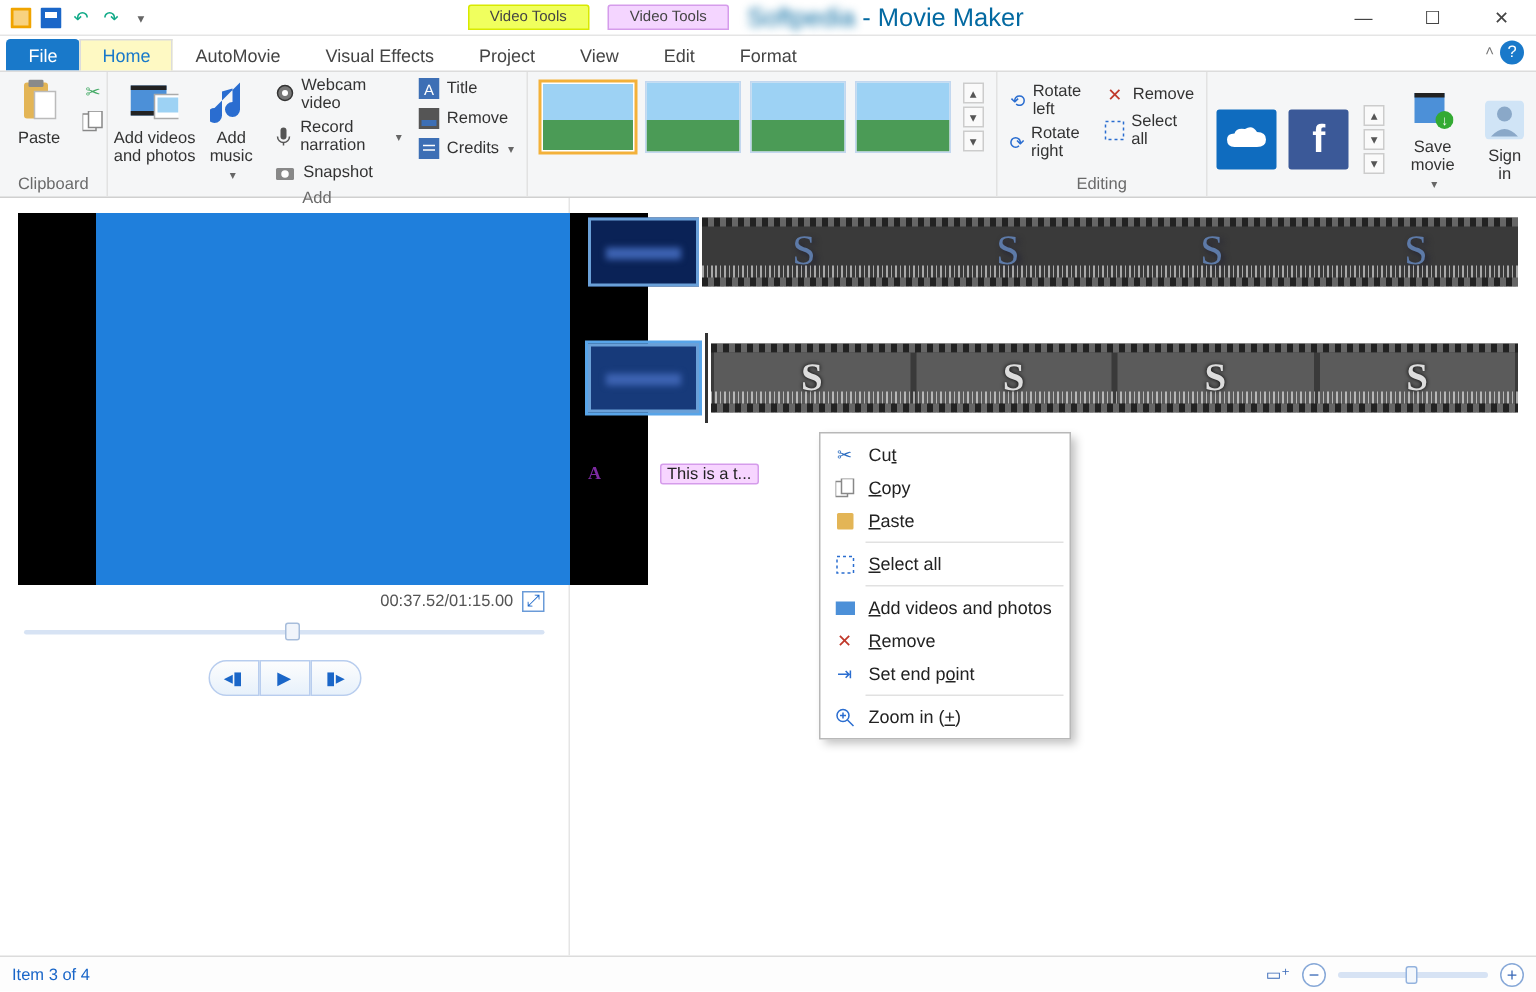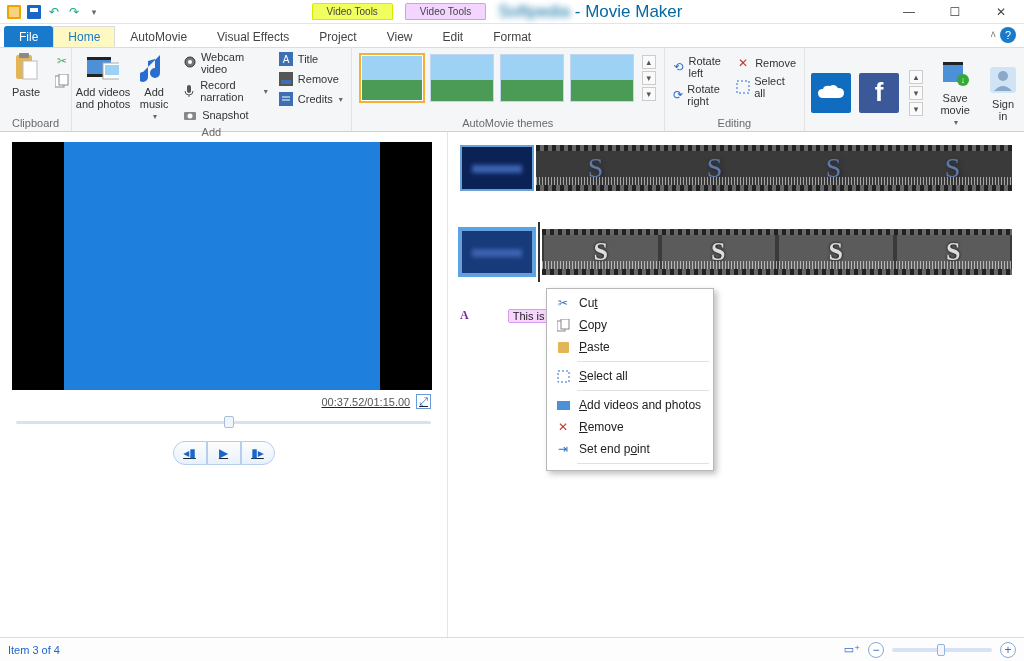--- a/index.html
+++ b/index.html
@@ -40,21 +40,21 @@
   .thumb { width:64px; height:48px; border:1px solid #c2d7ef; background:linear-gradient(#9dd2f4 55%, #4b9b56 55%); position:relative; }
   .thumb.sel { outline:2px solid #f3b13a; outline-offset:-1px; border:2px solid #fff; }
   .themes-arrows { display:flex; flex-direction:column; gap:2px; margin-left:2px; }
   .themes-arrows div { width:14px; height:14px; border:1px solid #ccc; background:#fafafa; font-size:9px; display:flex; align-items:center; justify-content:center; color:#555; }
   
   .sharebtn { width:40px; height:40px; display:flex; align-items:center; justify-content:center; border-radius:2px; }
   .sky { background:#0f6cbf; }
   .fb  { background:#3b5998; }
   
   .content { position:absolute; top:132px; bottom:24px; left:0; right:0; display:flex; }
-  .preview { width:448px; border-right:1px solid #e5e5e5; padding:10px 12px 8px 12px; display:flex; flex-direction:column;text-decoration:underline; }
+  .preview { width:380px; border-right:1px solid #e5e5e5; padding:10px 12px 8px 12px; display:flex; flex-direction:column; }
   .player { width:420px; height:248px; background:#000; display:flex; align-items:stretch; }
   .player .blue { flex:1; margin:0 52px; background:#1f7fdc; }
   .timecode { display:flex; justify-content:flex-end; align-items:center; gap:6px; padding:4px 4px 0 0; font-size:11px; color:#555; }
   .slider { position:relative; height:18px; margin:4px 4px 4px 4px; }
   .slider .track { position:absolute; left:0; right:0; top:8px; height:3px; background:#d7e3f4; border-radius:2px; }
   .slider .knob  { position:absolute; top:3px; width:10px; height:12px; background:#f1f5fb; border:1px solid #a7bddb; border-radius:2px; }
   .controls { display:flex; justify-content:center; gap:0; margin-top:6px; }
   .pbtn { width:34px; height:24px; border:1px solid #b8cdee; background:linear-gradient(#fdfdfd,#e7f1fb); display:flex; align-items:center; justify-content:center; color:#1a66c8; }
   .pbtn:first-child { border-radius:12px 0 0 12px; }
   .pbtn:last-child  { border-radius:0 12px 12px 0; }
@@ -262,21 +262,20 @@
         <div class="thumb"></div>
         <div class="thumb"></div>
         <div class="thumb"></div>
         <div class="themes-arrows">
           <div>▴</div>
           <div>▾</div>
           <div>▾</div>
         </div>
       </div>
     </div>
-    <div class="group-label">AutoMovie themes</div>
   </div>
 
   <div class="group">
     <div class="group-body" style="padding-top:4px">
       <div class="smcol">
         <div class="smbtn">
             <div class="ic" style="color:#2a6dd0">⟲</div>
             <span>Rotate left</span>
           </div>
         <div class="smbtn">
@@ -452,20 +451,31 @@
     </div>
   <div class="ctx-item">
       <div class="ic" style="color:#c0392b">✕</div>
       <span><u>R</u>emove</span>
     </div>
   <div class="ctx-item">
       <div class="ic" style="color:#2a6dd0">⇥</div>
       <span>Set end p<u>o</u>int</span>
     </div>
   <div class="ctx-sep"></div>
+  <div class="ctx-item">
+      <div class="ic">
+        <svg width="13" height="13">
+          <circle cx="5" cy="5" r="4" fill="none" stroke="#2a6dd0"></circle>
+          <line x1="8" y1="8" x2="12" y2="12" stroke="#2a6dd0"></line>
+          <line x1="3" y1="5" x2="7" y2="5" stroke="#2a6dd0"></line>
+          <line x1="5" y1="3" x2="5" y2="7" stroke="#2a6dd0"></line>
+        </svg>
+      </div>
+      <span>Zoom in (<u>+</u>)</span>
+    </div>
 </div>
 
 <div class="status">
   <span>Item 3 of 4</span>
   <div class="zoom">
     <span style="color:#3a6ab8">▭⁺</span>
     <div class="circ">−</div>
     <div class="ztrack">
         <div class="zknob" style="left:45%"></div>
       </div>

